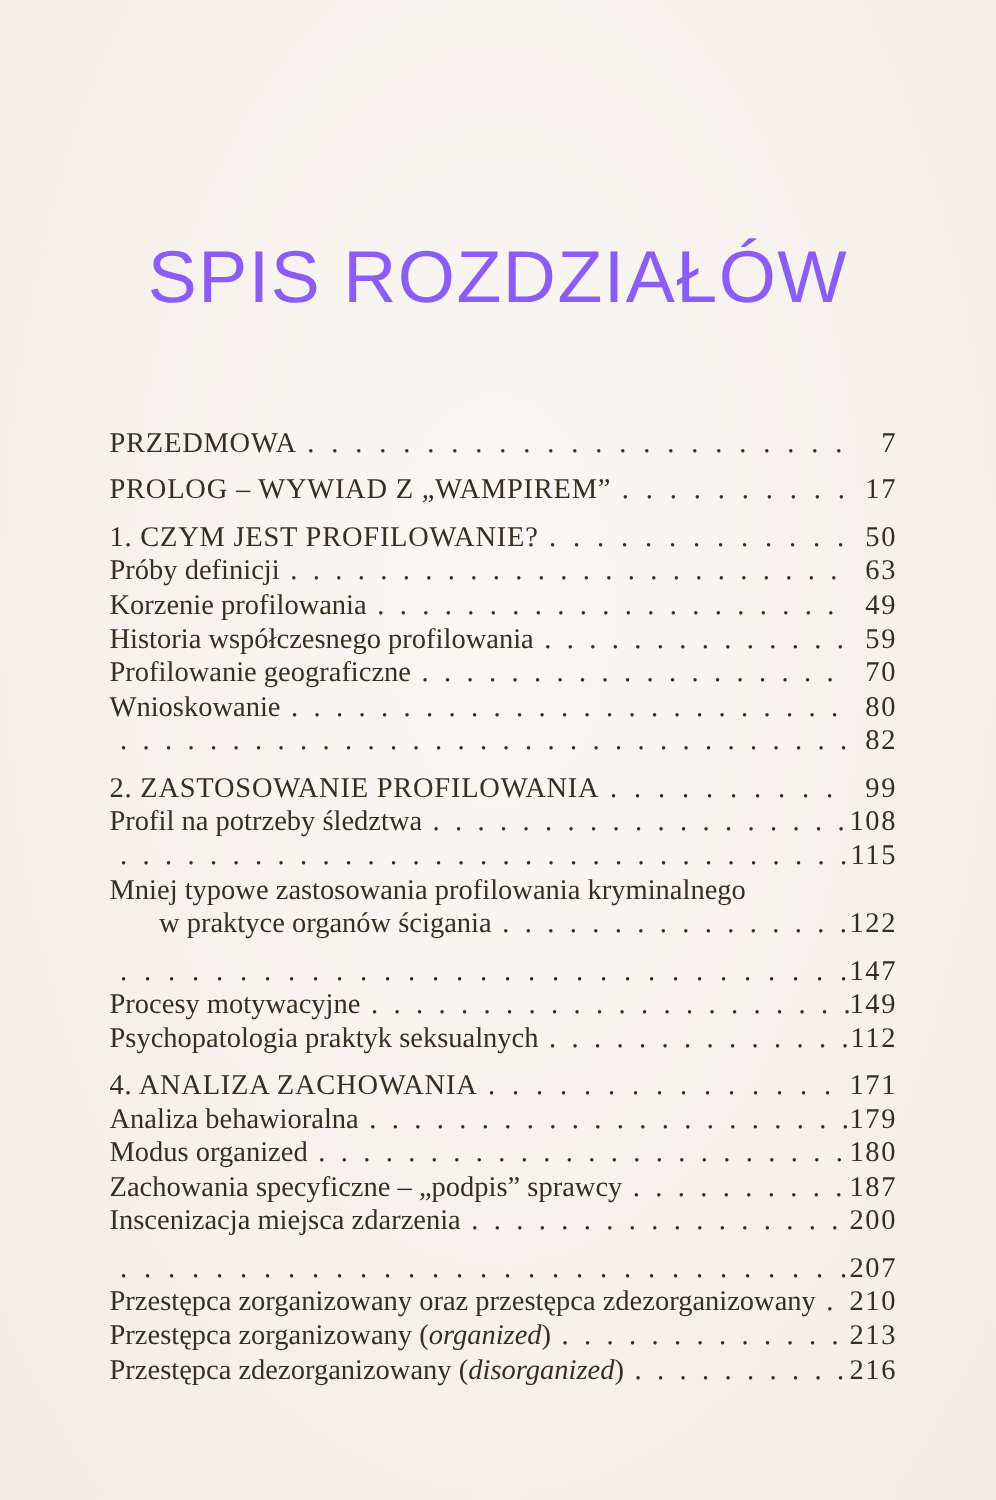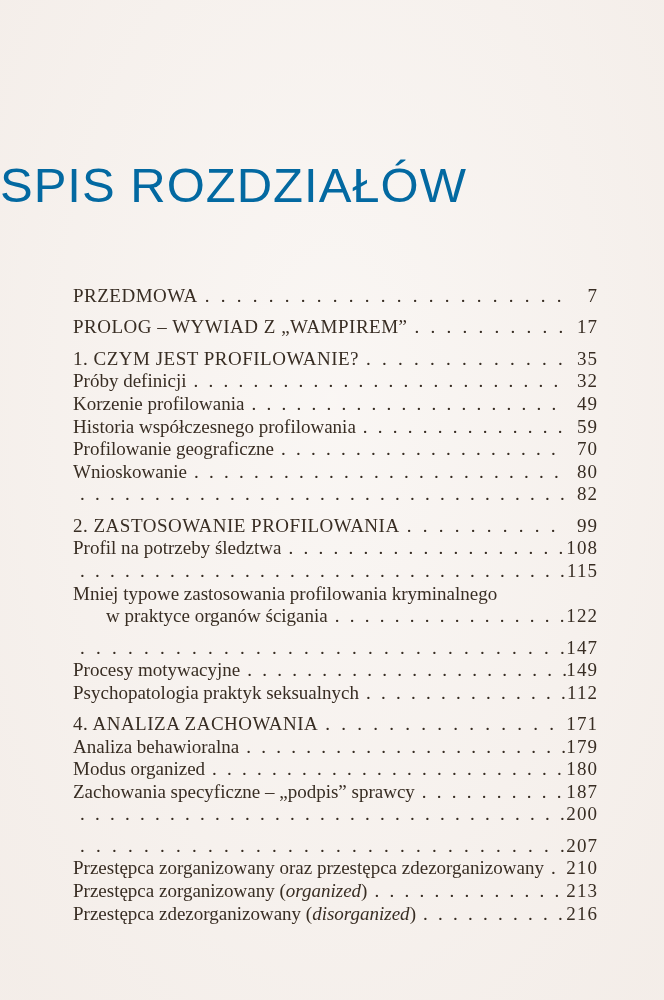--- a/index.html
+++ b/index.html
@@ -14,25 +14,26 @@
     background: #f7f2ee;
     background-image: radial-gradient(ellipse at 50% 40%, rgba(255,255,255,0.35), rgba(214,196,186,0.10) 95%);
     font-family: "Liberation Serif", serif;
     color: #382d23;
   }
   .page-title {
     position: absolute;
     top: 124px;
     left: 0;
     width: 100%;
+    text-align: center;
     font-family: "Liberation Sans", sans-serif;
     font-weight: 300;
     font-size: 49px;
     letter-spacing: 1px;
-    color: #0369a1;
+    color: #8b5cf6;
     line-height: 1.15;
   }
   .toc {
     position: absolute;
     left: 73px;
     top: 285px;
     width: 524px;
   }
   .row {
     display: flex;
@@ -87,26 +88,26 @@
       <span class="pagenum">7</span>
     </div>
     <div class="row chapter">
       <span class="label">PROLOG – WYWIAD Z „WAMPIREM”</span>
       <span class="leader">. . . . . . . . . . . . . . . . . . . . . . . . . . . . . . . . . . . . . . . . . . . . . . . . . . . . . . . . . . . . </span>
       <span class="pagenum">17</span>
     </div>
     <div class="row chapter">
       <span class="label">1. CZYM JEST PROFILOWANIE?</span>
       <span class="leader">. . . . . . . . . . . . . . . . . . . . . . . . . . . . . . . . . . . . . . . . . . . . . . . . . . . . . . . . . . . . </span>
-      <span class="pagenum">35</span>
+      <span class="pagenum">50</span>
     </div>
     <div class="row sub">
       <span class="label">Próby definicji</span>
       <span class="leader">. . . . . . . . . . . . . . . . . . . . . . . . . . . . . . . . . . . . . . . . . . . . . . . . . . . . . . . . . . . . </span>
-      <span class="pagenum">32</span>
+      <span class="pagenum">63</span>
     </div>
     <div class="row sub">
       <span class="label">Korzenie profilowania</span>
       <span class="leader">. . . . . . . . . . . . . . . . . . . . . . . . . . . . . . . . . . . . . . . . . . . . . . . . . . . . . . . . . . . . </span>
       <span class="pagenum">49</span>
     </div>
     <div class="row sub">
       <span class="label">Historia współczesnego profilowania</span>
       <span class="leader">. . . . . . . . . . . . . . . . . . . . . . . . . . . . . . . . . . . . . . . . . . . . . . . . . . . . . . . . . . . . </span>
       <span class="pagenum">59</span>
@@ -175,20 +176,21 @@
       <span class="label">Modus organized</span>
       <span class="leader">. . . . . . . . . . . . . . . . . . . . . . . . . . . . . . . . . . . . . . . . . . . . . . . . . . . . . . . . . . . . </span>
       <span class="pagenum">180</span>
     </div>
     <div class="row sub">
       <span class="label">Zachowania specyficzne – „podpis” sprawcy</span>
       <span class="leader">. . . . . . . . . . . . . . . . . . . . . . . . . . . . . . . . . . . . . . . . . . . . . . . . . . . . . . . . . . . . </span>
       <span class="pagenum">187</span>
     </div>
     <div class="row sub">
+      <span class="label">Inscenizacja miejsca zdarzenia</span>
       <span class="leader">. . . . . . . . . . . . . . . . . . . . . . . . . . . . . . . . . . . . . . . . . . . . . . . . . . . . . . . . . . . . </span>
       <span class="pagenum">200</span>
     </div>
     <div class="row chapter">
       <span class="leader">. . . . . . . . . . . . . . . . . . . . . . . . . . . . . . . . . . . . . . . . . . . . . . . . . . . . . . . . . . . . </span>
       <span class="pagenum">207</span>
     </div>
     <div class="row sub">
       <span class="label">Przestępca zorganizowany oraz przestępca zdezorganizowany</span>
       <span class="leader">. . . . . . . . . . . . . . . . . . . . . . . . . . . . . . . . . . . . . . . . . . . . . . . . . . . . . . . . . . . . </span>

